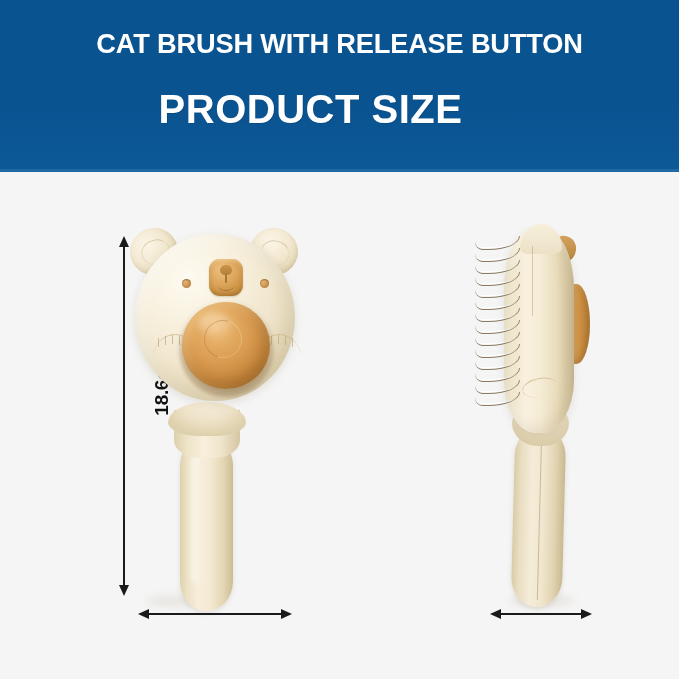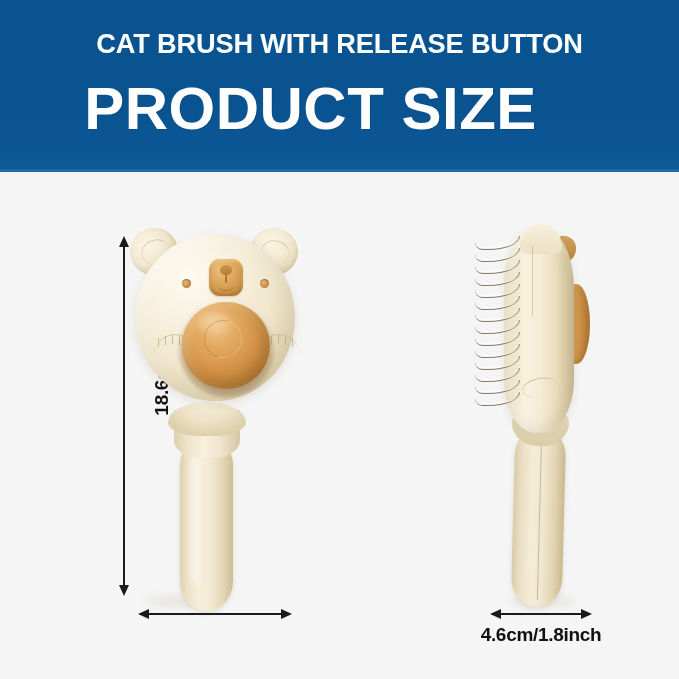--- a/index.html
+++ b/index.html
@@ -54,21 +54,21 @@
     white-space: nowrap;
     transform: scaleX(0.99);
   }
   .header-line-2 {
     position: absolute;
     left: 0;
     top: 75px;
     width: 621px;
     text-align: center;
     color: #ffffff;
-    font-size: 60px;
+    font-size: 40px;
     font-weight: bold;
     letter-spacing: 0.5px;
     line-height: 68px;
     font-family: "Liberation Sans", sans-serif;
     white-space: nowrap;
     text-shadow: 1px 1px 0 rgba(0,0,0,0.10);
   }
 
   
   .product-area {
@@ -700,16 +700,15 @@
       <div class="head-l"></div>
       <div class="shaft"></div>
       <div class="head-r"></div>
     </div>
 
     <div class="dim-horiz" id="dim-h-side">
       <div class="head-l"></div>
       <div class="shaft"></div>
       <div class="head-r"></div>
     </div>
-    <div class="dim-horiz-label" id="dim-h-side-label">4.6cm/1.8inch</div>
 
   </div>
 </div>
 
 </body></html>

